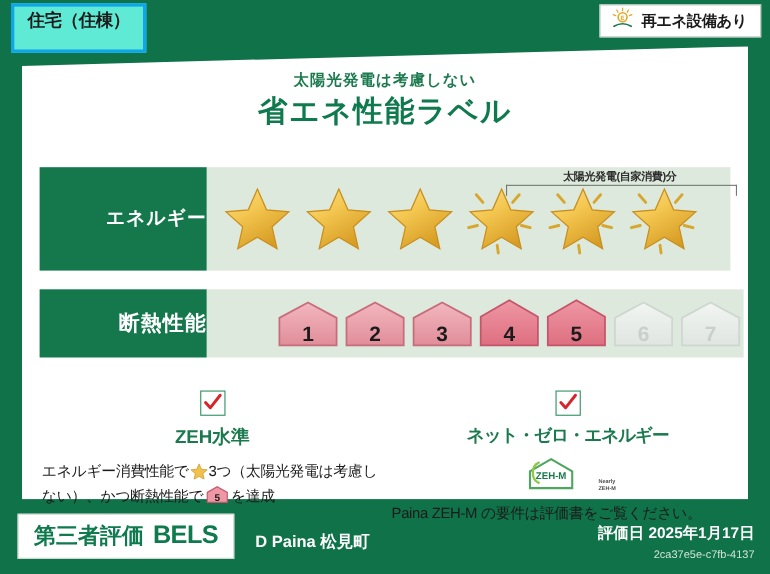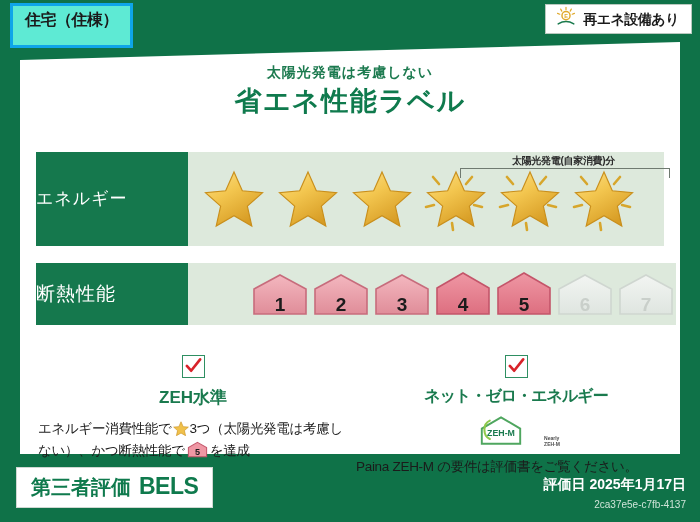--- a/index.html
+++ b/index.html
@@ -50,22 +50,22 @@
     font-size:27px;font-weight:bold;color:#0f7a4d;letter-spacing:1.5px;
   }
 
   
   .row{position:absolute;left:36px;width:628px;display:flex;}
   .row-energy{top:152px;height:94px;}
   .row-insul{top:263px;height:62px;}
 
   .row-label{
     background:#15784d;color:#ffffff;
-    display:flex;flex-direction:column;align-items:flex-start;justify-content:center;
-    font-weight:normal;letter-spacing:1px;flex:0 0 auto;
+    display:flex;flex-direction:column;align-items:flex-end;justify-content:center;
+    font-weight:bold;letter-spacing:1px;flex:0 0 auto;
   }
   .row-energy .row-label{width:152px;font-size:17px;line-height:1.35;}
   .row-insul  .row-label{width:152px;font-size:19px;}
 
   .row-body{
     flex:1;background:#dde9dc;position:relative;
     display:flex;align-items:center;
   }
 
   
@@ -360,17 +360,18 @@
       </span>
     </div>
     <div class="chk-desc">Paina ZEH-M の要件は評価書をご覧ください。</div>
   </div>
 
   <div class="footer">
     <div class="bels">
       <span class="jp">第三者評価</span>
       <span class="en">BELS</span>
     </div>
+    <div class="bldg">D Paina 松見町</div>
     <div class="eval-date">評価日 2025年1月17日</div>
     <div class="eval-id">2ca37e5e-c7fb-4137</div>
   </div>
 
 </div>
 
 </body></html>

